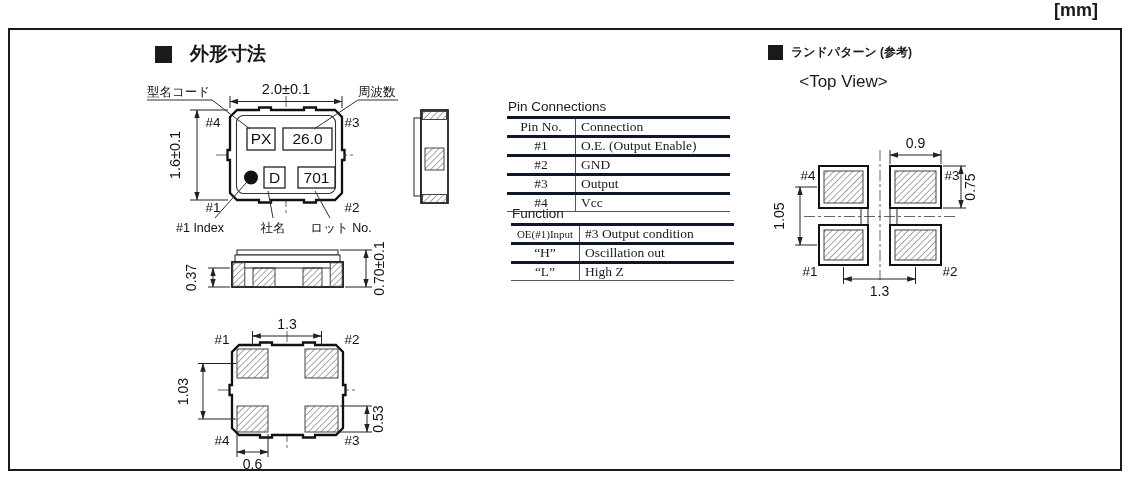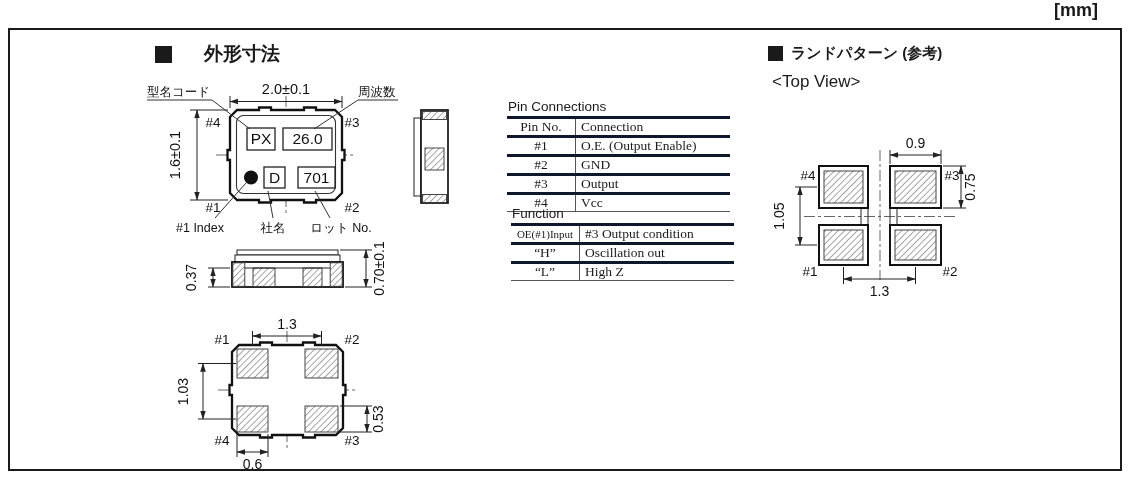--- a/index.html
+++ b/index.html
@@ -5,21 +5,21 @@
   html,body{margin:0;padding:0;background:#fff;}
   #stage{position:relative;width:1130px;height:480px;background:#fff;overflow:hidden;
          font-family:"Liberation Sans",sans-serif;color:#1a1a1a;}
   .frame{position:absolute;left:8px;top:28px;width:1114px;height:443px;
          border:2px solid #1a1a1a;box-sizing:border-box;}
   .unit{position:absolute;left:1040px;top:0px;width:72px;text-align:center;
         font-size:18px;font-weight:bold;}
   .sec-head{position:absolute;display:flex;align-items:center;}
   .sec-head .sq{display:inline-block;background:#1a1a1a;}
   .sec-title{font-weight:bold;white-space:nowrap;}
-  .subtitle{position:absolute;left:772px;top:72px;width:215px;text-align:left;
+  .subtitle{position:absolute;left:736px;top:72px;width:215px;text-align:center;
             font-size:17px;}
   .tblwrap{position:absolute;}
   .tbl-title{font-size:13.5px;margin:0 0 2px 1px;}
   table.dtable{border-collapse:collapse;width:223px;font-size:13.5px;table-layout:fixed;}
   table.dtable td{border-top:3px solid #0f172a;border-bottom:1px solid #555;
                   height:16px;line-height:16px;padding:0 5px;white-space:nowrap;overflow:hidden;font-family:Liberation Serif, serif;}
   table.dtable td.c1{width:64px;text-align:center;border-right:1px solid #555;padding:0 2px;}
   svg text{font-family:"Liberation Sans",sans-serif;fill:#111;}
   svg .dim{font-size:14px;}
   svg .dimbig{font-size:14.5px;}
@@ -34,27 +34,27 @@
   svg .leader{stroke:#333;stroke-width:1;fill:none;}
 </style>
 </head>
 <body>
 
 <div id="stage">
 
   <div class="unit">[mm]</div>
   <div class="frame"></div>
 
-  <div class="sec-head" style="left:155px;top:41px;gap:32px;">
+  <div class="sec-head" style="left:155px;top:41px;gap:18px;">
     <span class="sq" style="width:17px;height:17px;"></span>
     <span class="sec-title" style="font-size:19px;">外形寸法</span>
   </div>
   <div class="sec-head" style="left:768px;top:44px;gap:8px;">
     <span class="sq" style="width:15px;height:15px;"></span>
-    <span class="sec-title" style="font-size:15px;">ランドパターン (参考)</span>
+    <span class="sec-title" style="font-size:12px;">ランドパターン (参考)</span>
   </div>
   <div class="subtitle">&lt;Top View&gt;</div>
 
   <svg style="position:absolute;left:140px;top:65px;" width="330" height="410" viewBox="0 0 330 410">
     <defs>
       <pattern id="hatch1" patternUnits="userSpaceOnUse" width="4.5" height="4.5" patternTransform="rotate(45)">
         <rect width="4.5" height="4.5" fill="#fff"></rect>
         <line x1="0" y1="0" x2="0" y2="4.5" stroke="#777" stroke-width="1.3"></line>
       </pattern>
       <marker id="ar1" viewBox="0 0 10 8" markerWidth="9" markerHeight="7" refX="9.5" refY="4" orient="auto-start-reverse">

